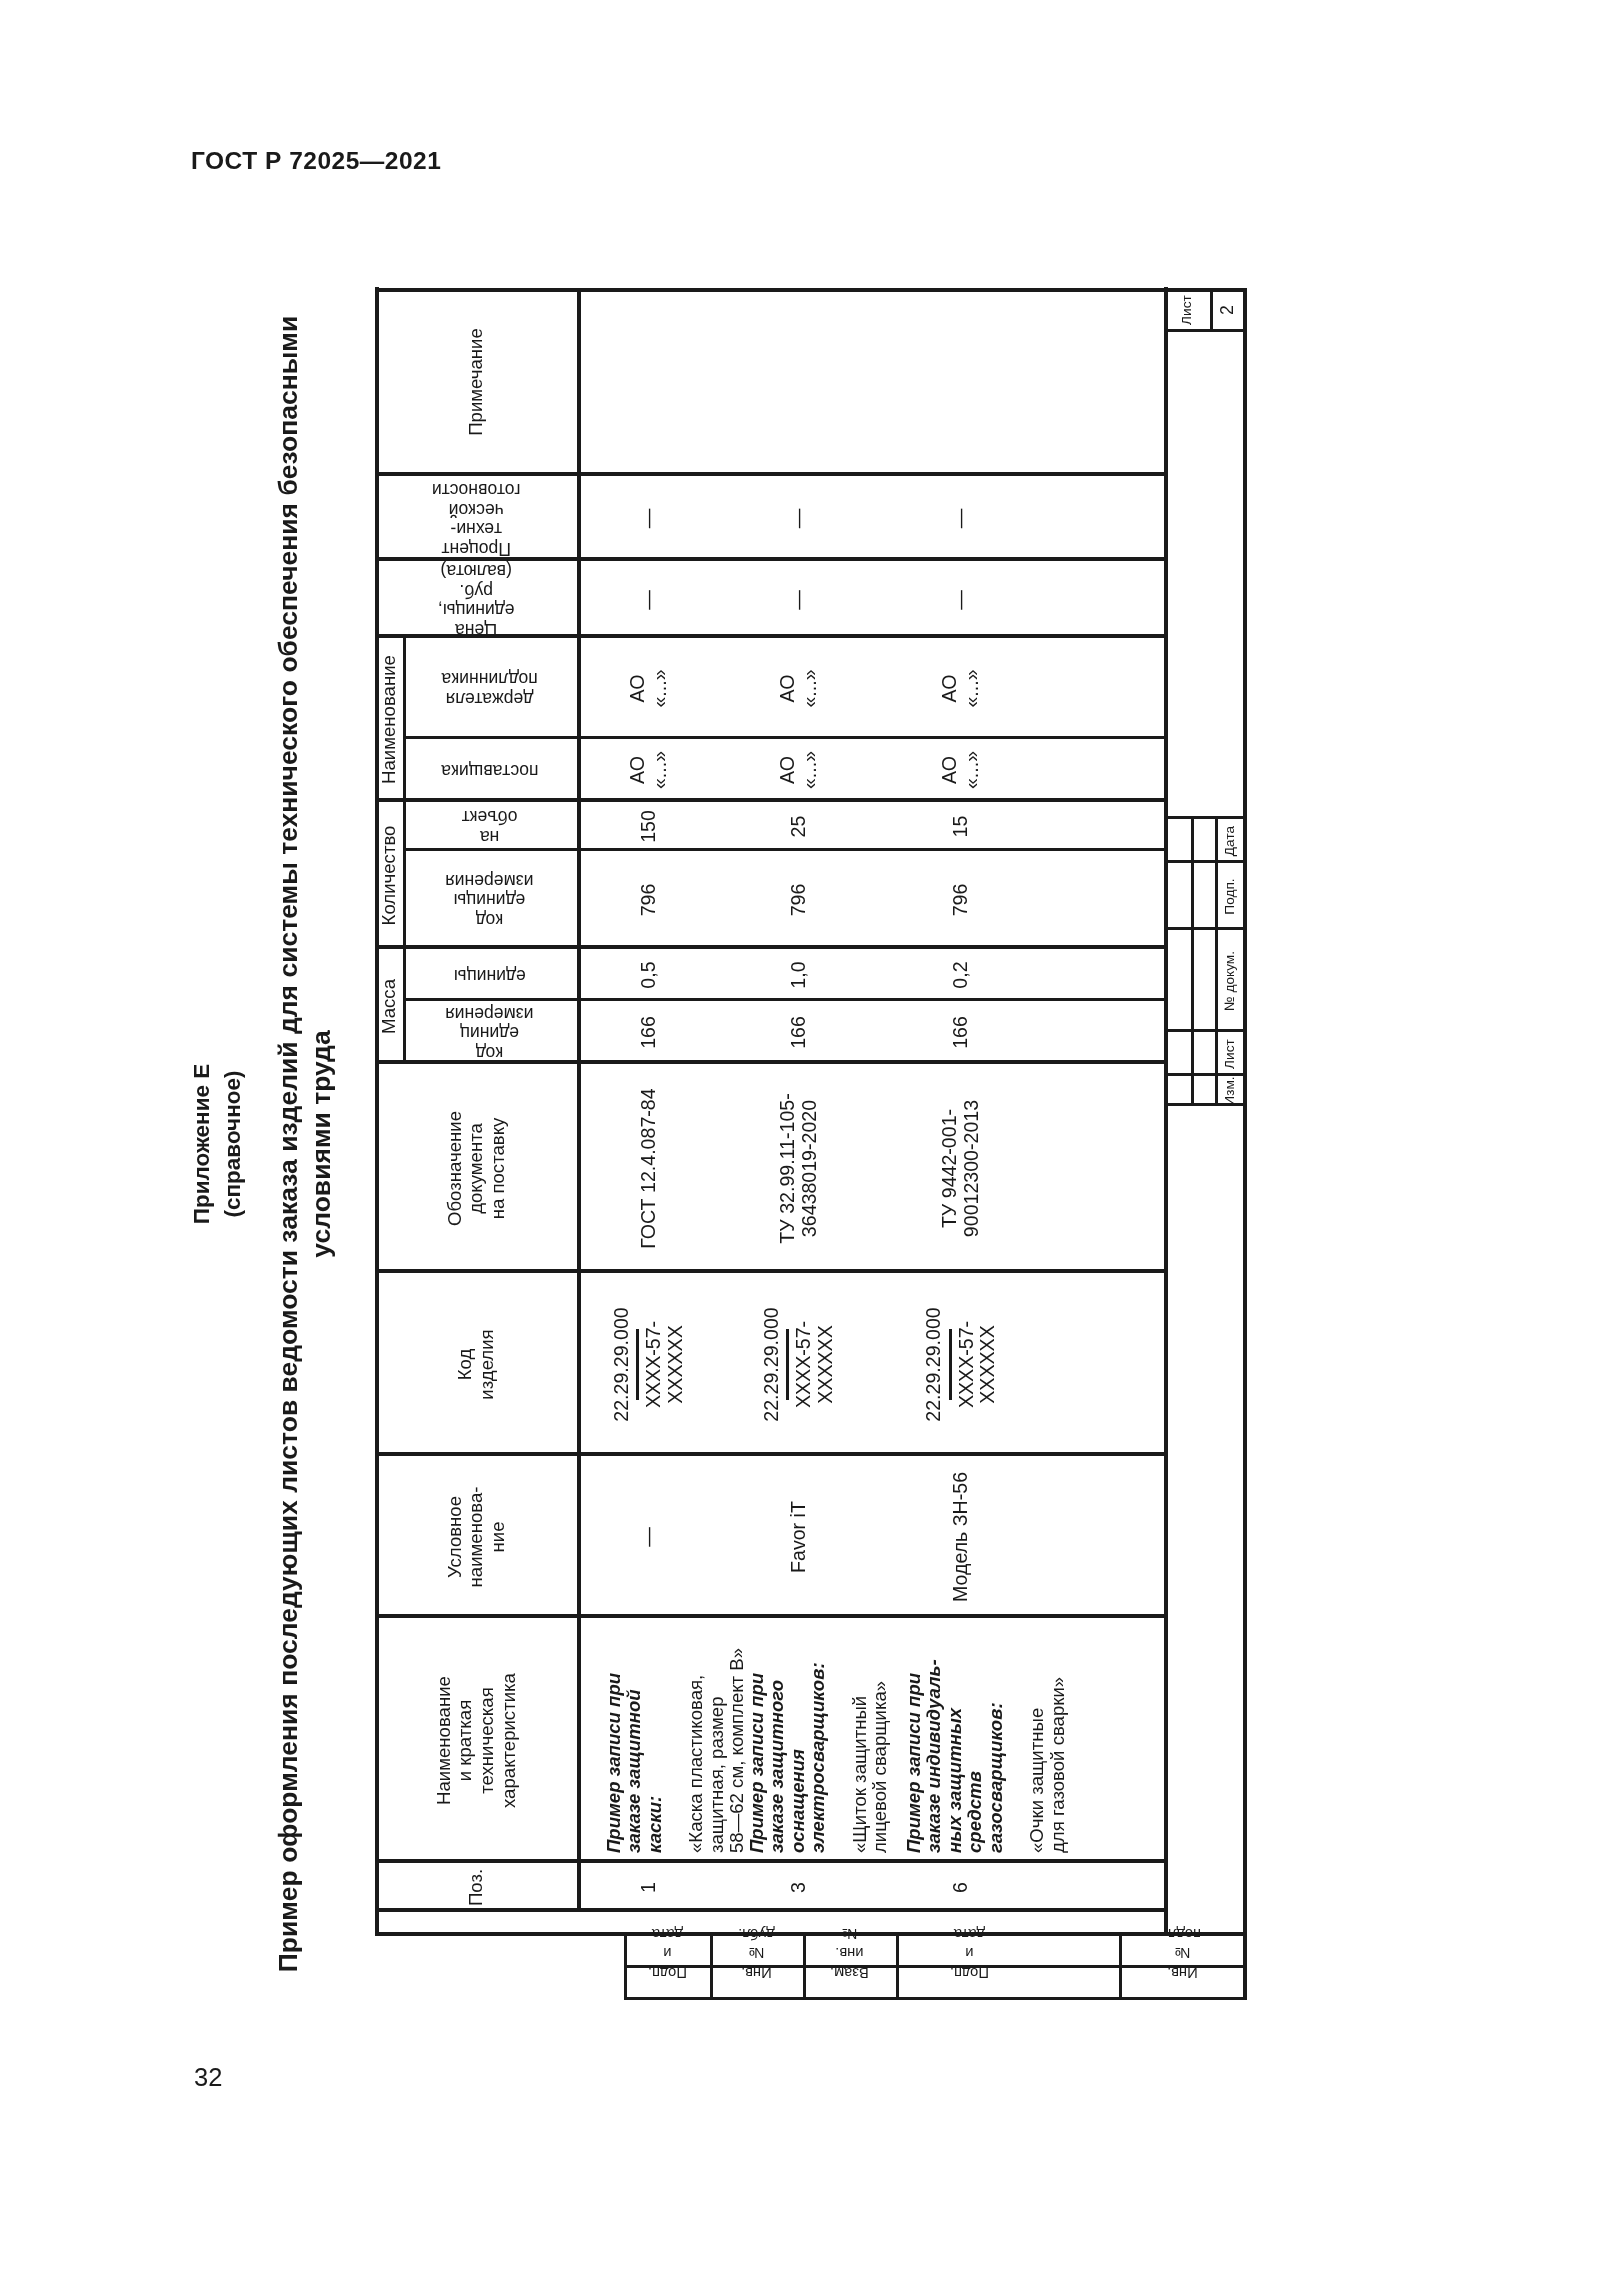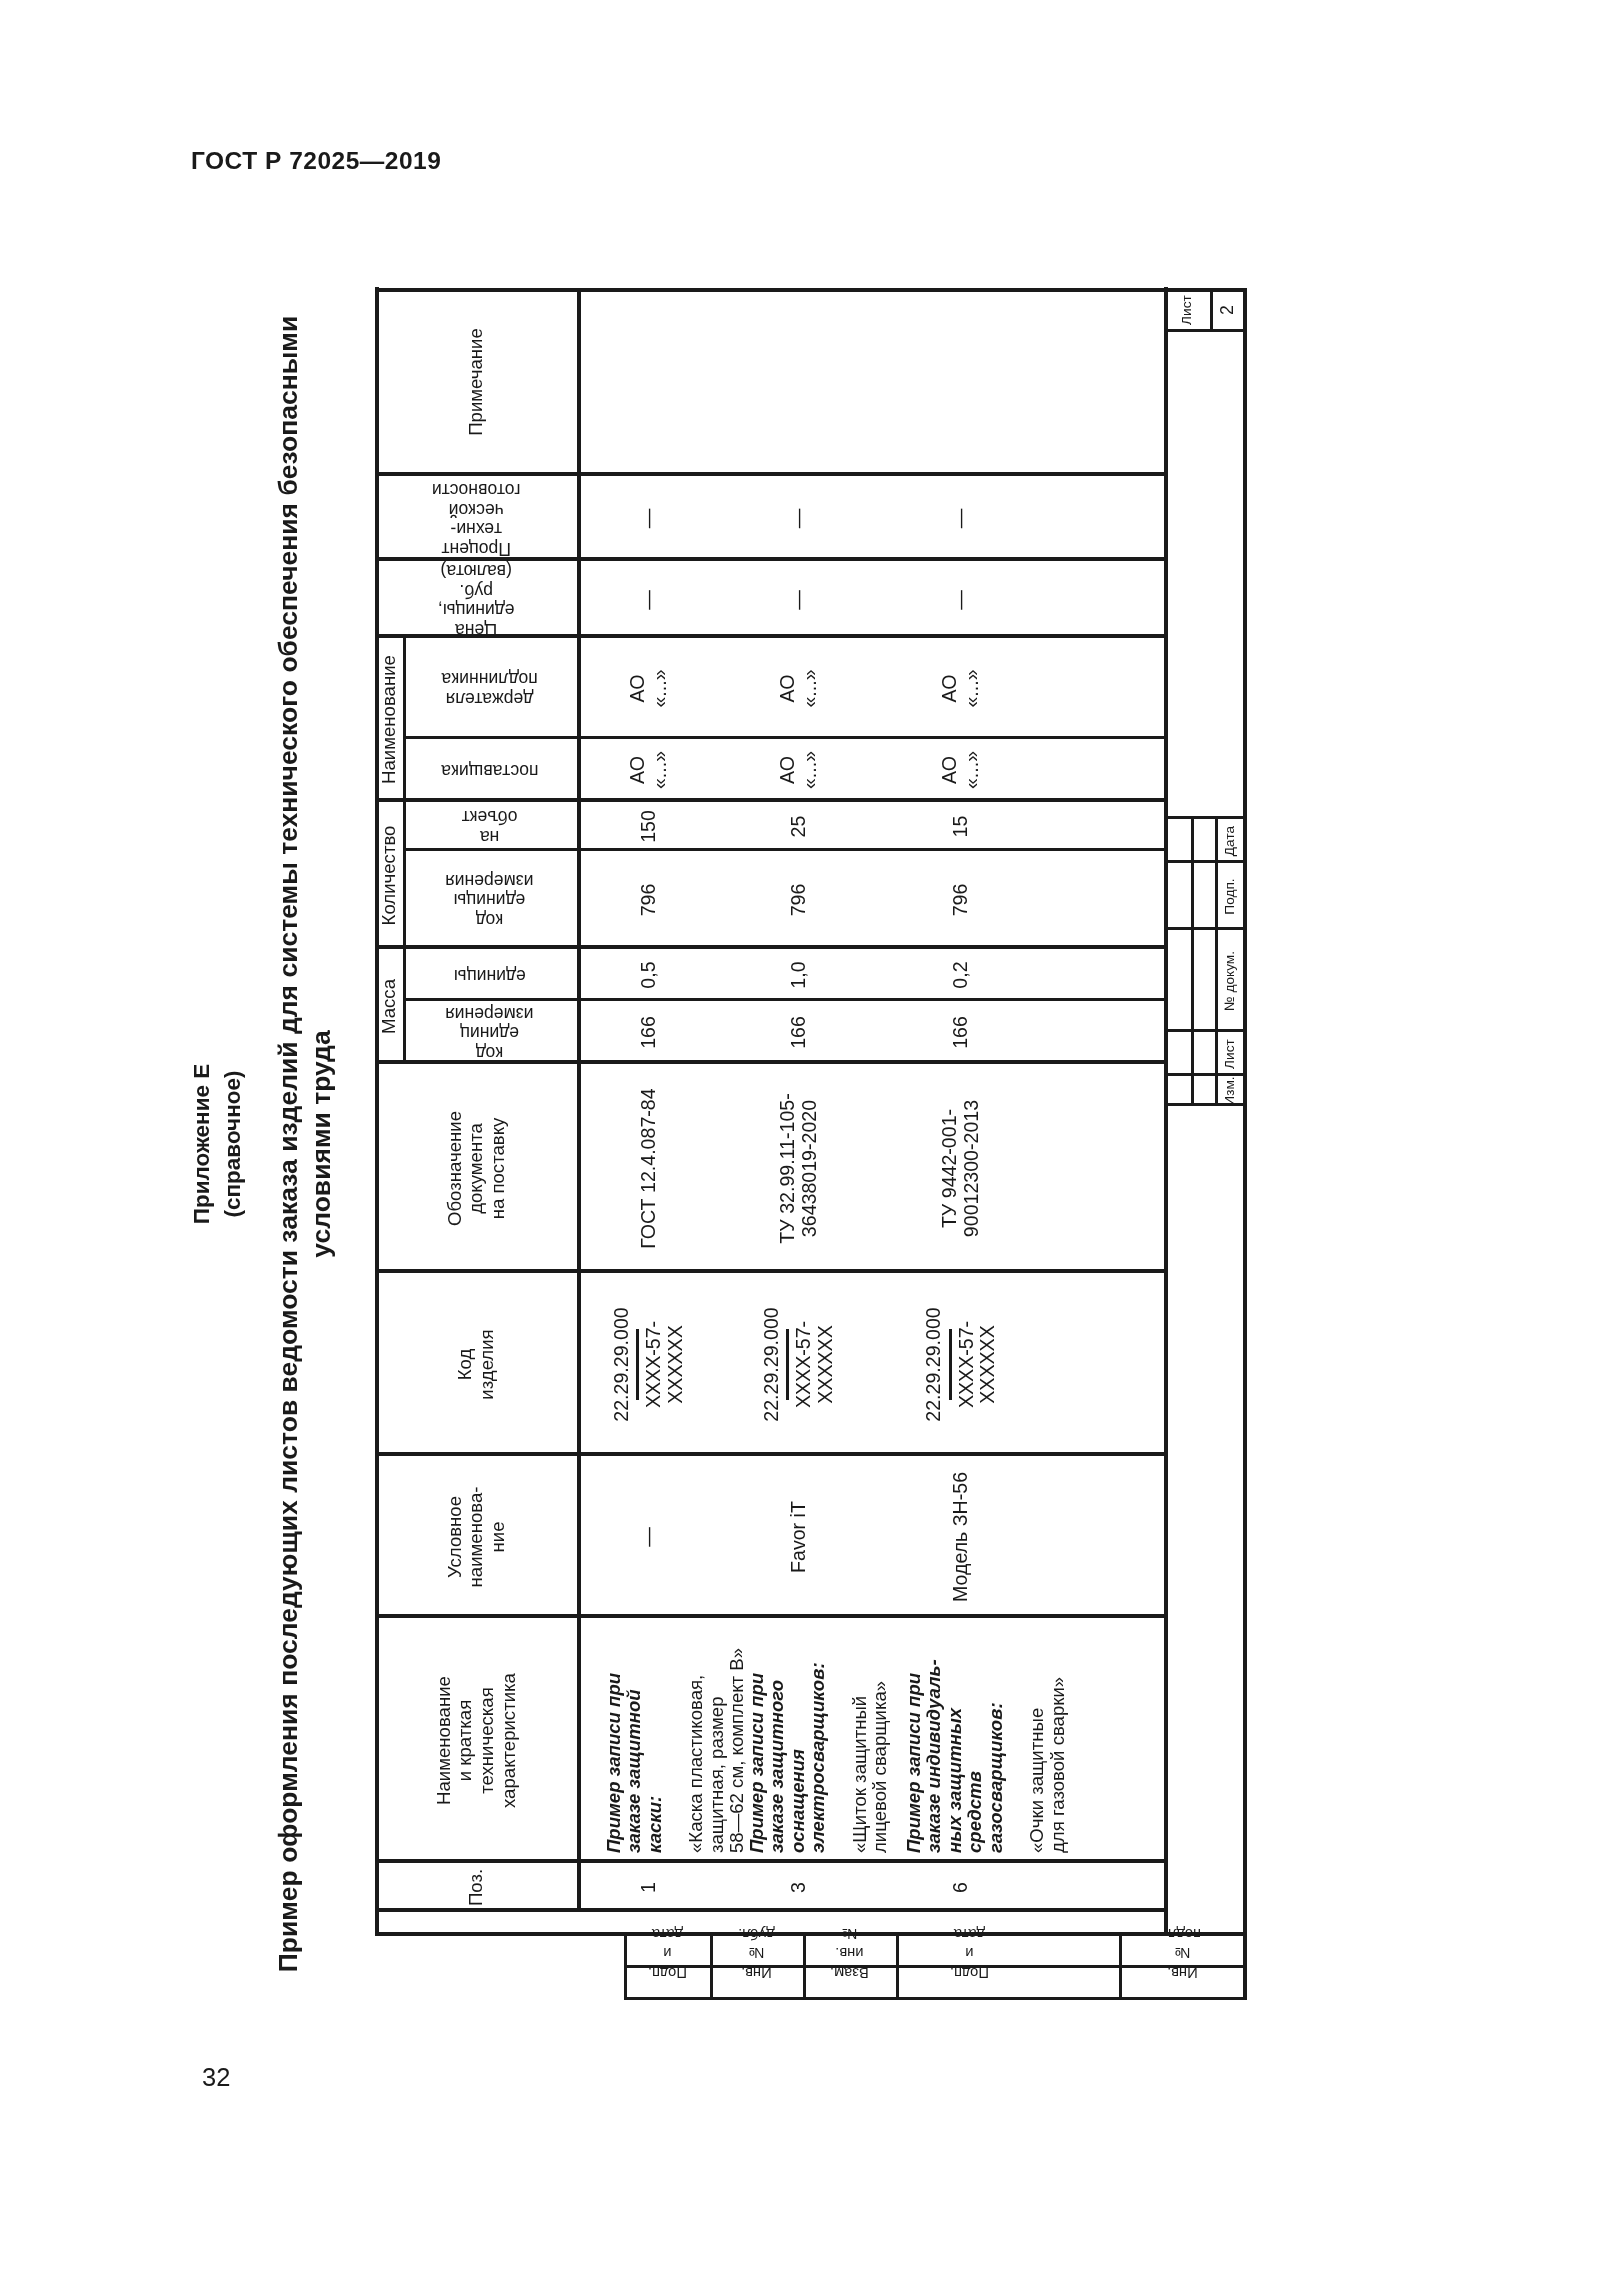--- a/index.html
+++ b/index.html
@@ -1,21 +1,21 @@
 <!DOCTYPE html>
 <html><head>
 <meta charset="utf-8">
 <style>
   html,body{margin:0;padding:0;background:#e8e8e8;}
   .page{
     position:relative;width:1621px;height:2293px;margin:0 auto;background:#ffffff;
     font-family:"Liberation Sans",sans-serif;color:#1a1a1a;overflow:hidden;
   }
   .doc-code{position:absolute;left:191px;top:147px;font-size:24.5px;font-weight:bold;letter-spacing:0.5px;}
-  .page-num{position:absolute;left:202px;top:2063px;font-size:25.5px;}
+  .page-num{position:absolute;left:194px;top:2063px;font-size:25.5px;}
   
   .rot{
     position:absolute;left:179px;top:2000px;width:1712px;height:1068px;
     transform:rotate(-90deg);transform-origin:0 0;
   }
   .hl{position:absolute;background:#1a1a1a;height:3.9px;}
   .vl{position:absolute;background:#1a1a1a;width:3.9px;}
   .hl3{height:2.9px;}
   .vl3{width:2.9px;}
   .cell{
@@ -33,21 +33,21 @@
   .fracbar{width:71px;height:2.9px;background:#1a1a1a;margin:3.9px 0;}
   .stamp-lbl{font-size:13.7px;line-height:14.7px;}
   .strip .vtxt{font-size:14.7px;}
   .apx{position:absolute;width:100%;text-align:center;font-weight:bold;}
 </style>
 </head>
 <body>
 
 <div class="page">
 
-  <div class="doc-code">ГОСТ Р 72025—2019</div>
+  <div class="doc-code">ГОСТ Р 72025—2021</div>
   <div class="page-num">32</div>
 
   <div class="rot">
 
     <div class="apx" style="top:9.8px;font-size:22.5px;">Приложение Е</div>
     <div class="apx" style="top:41px;font-size:22.5px;">(справочное)</div>
     <div class="apx" style="top:94px;font-size:26.5px;">Пример оформления последующих листов ведомости заказа изделий для системы технического обеспечения безопасными</div>
     <div class="apx" style="top:127px;font-size:26.5px;">условиями труда</div>
 
     <div>

